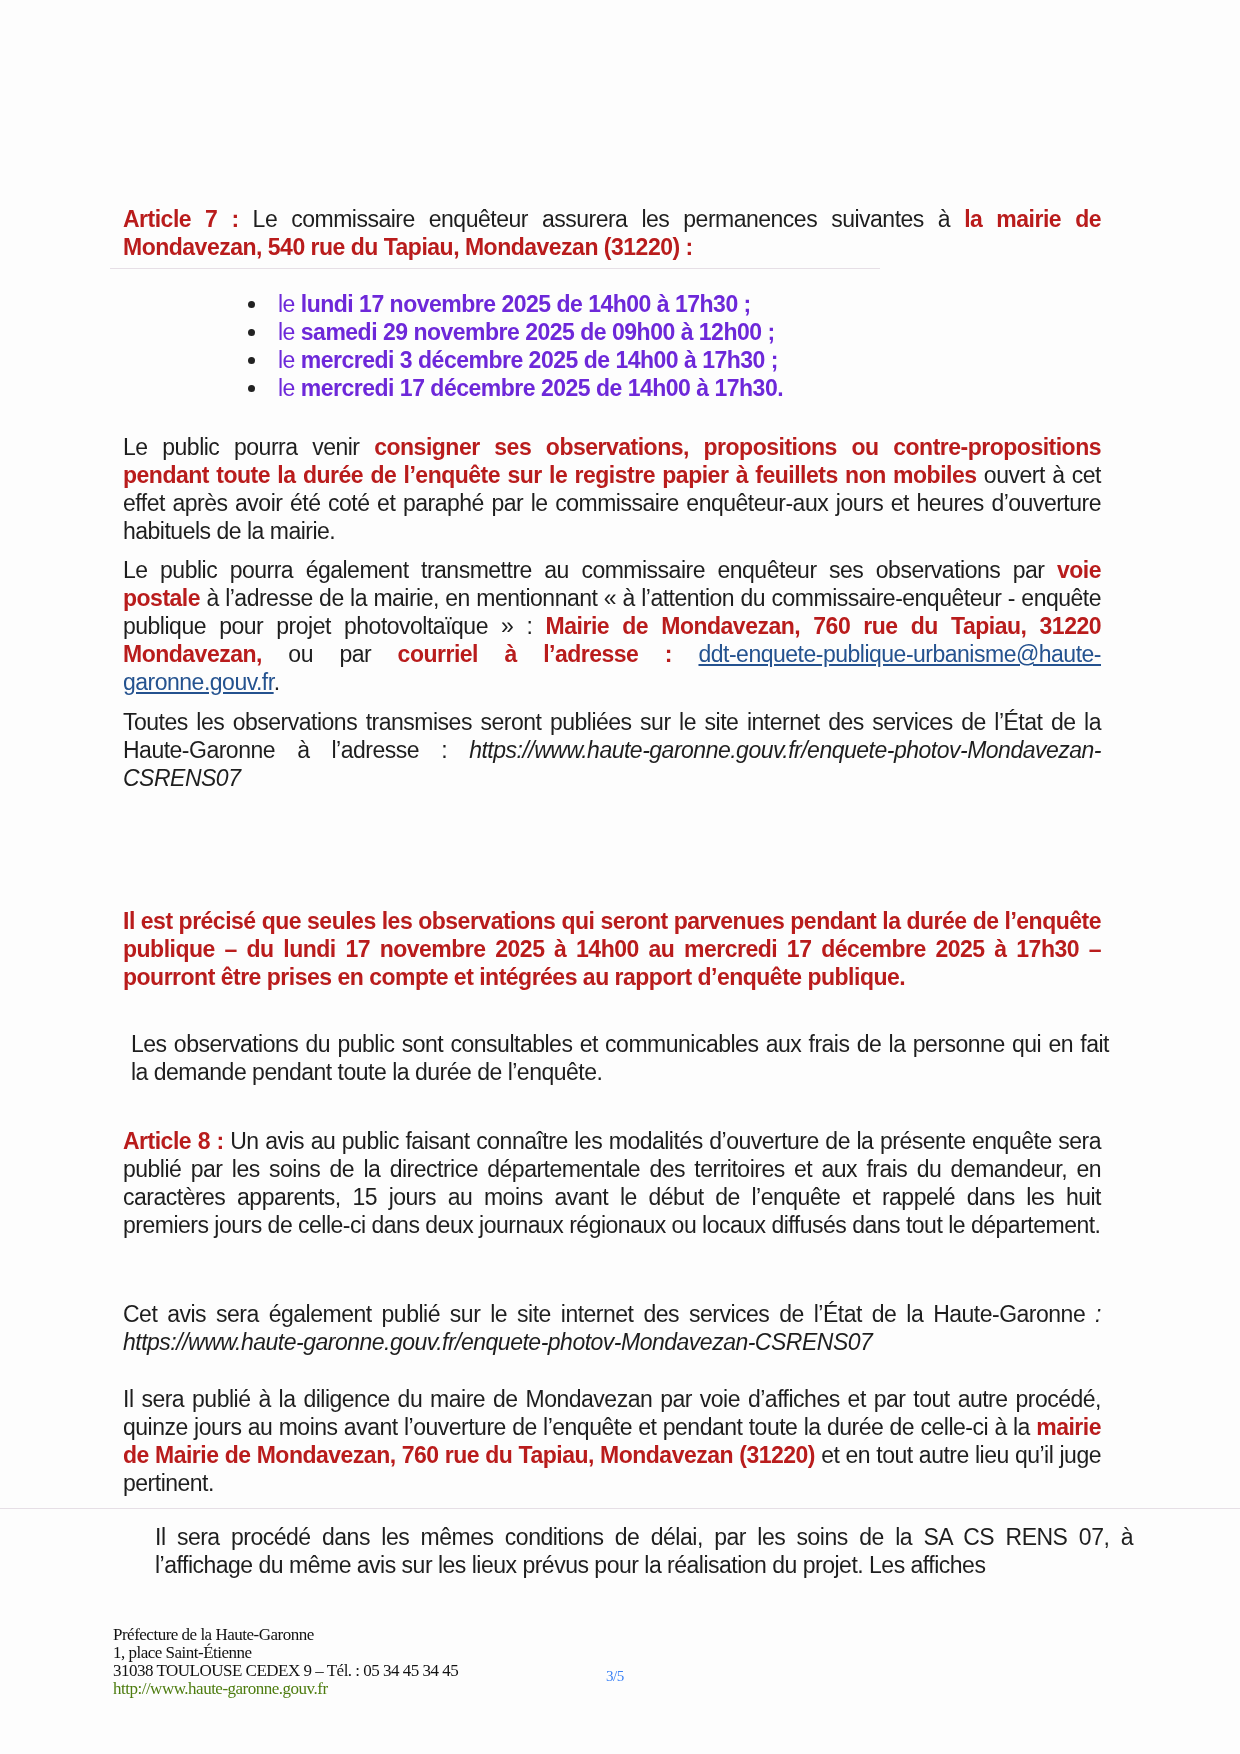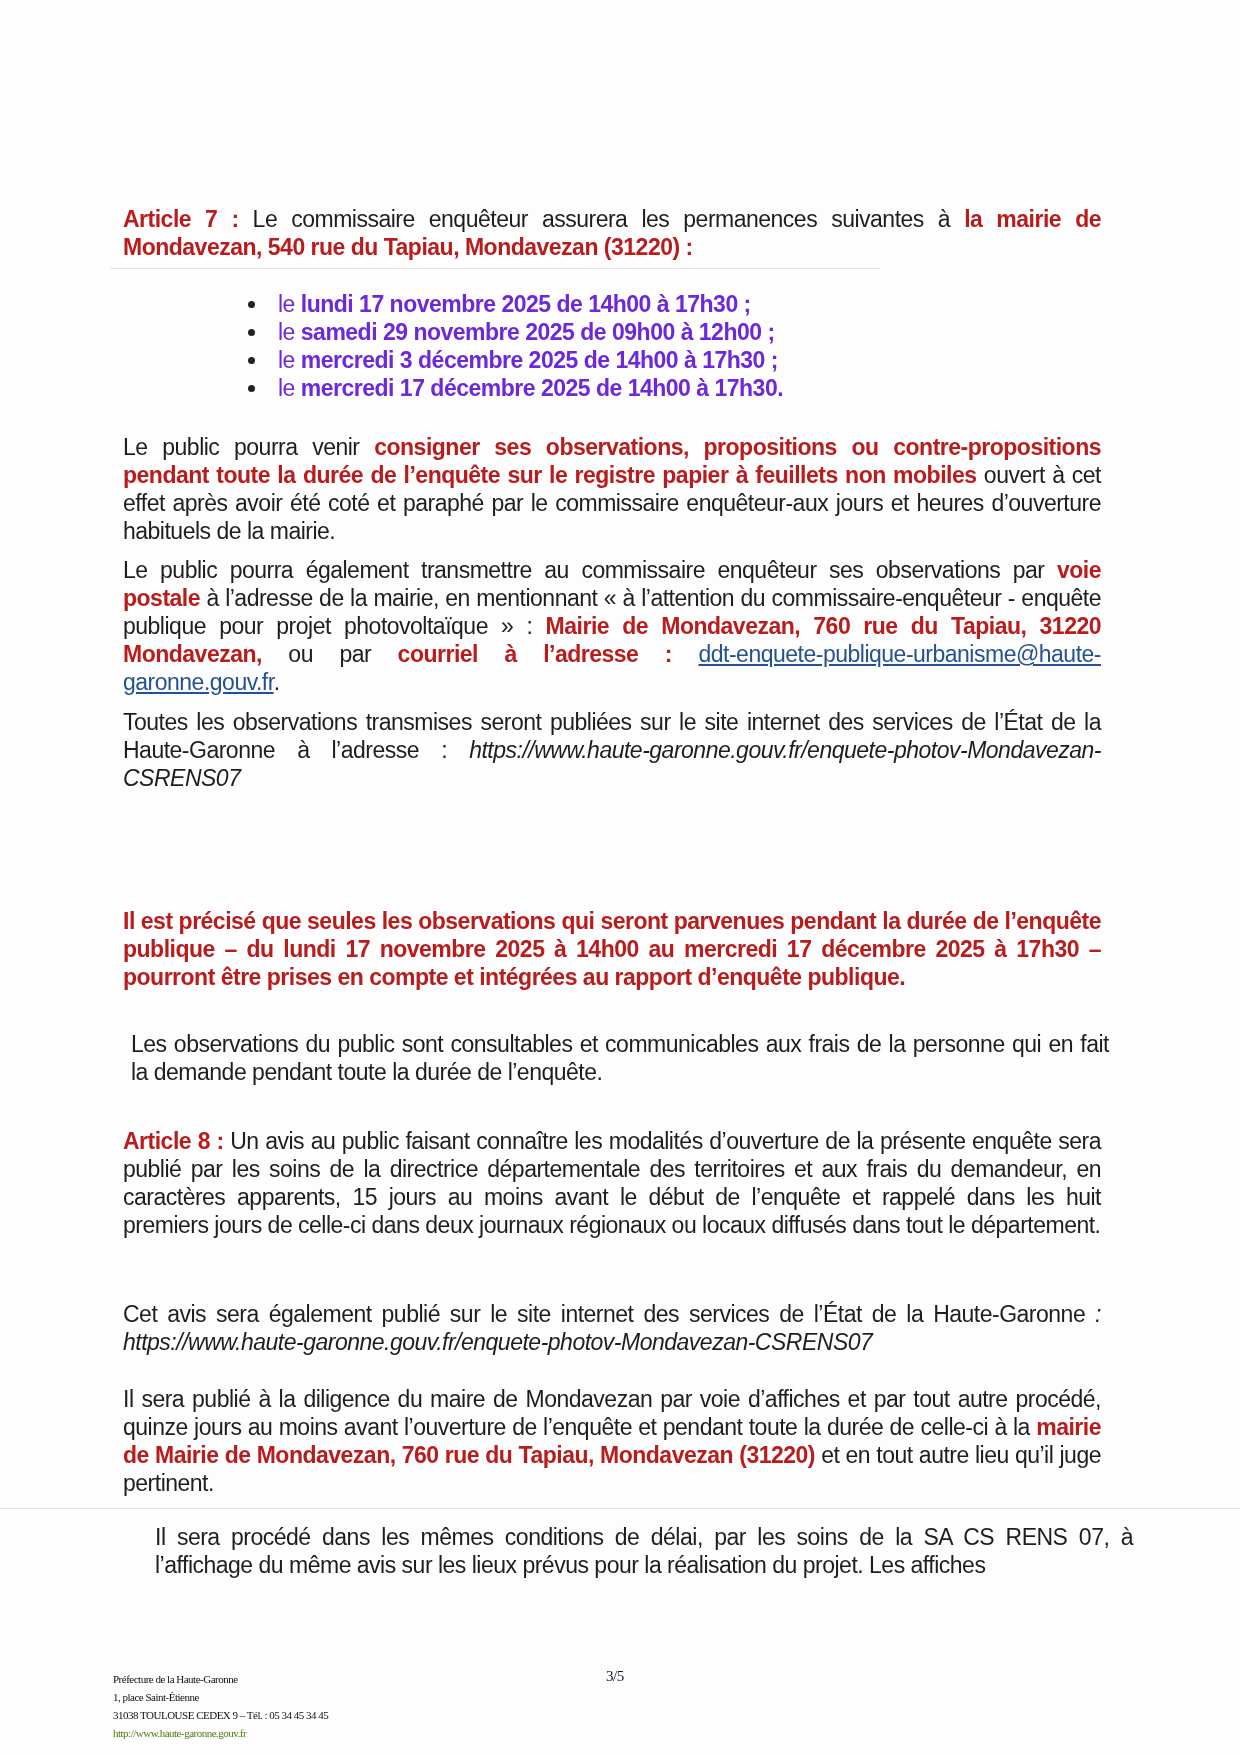--- a/index.html
+++ b/index.html
@@ -15,23 +15,23 @@
   .para { position: absolute; left: 123px; width: 978px; text-align: justify; margin: 0; }
   b, .b { font-weight: bold; color: #b91c1c; }
   .link { color: #24528f; text-decoration: underline; }
   .it { font-style: italic; }
   ul.bullets { position: absolute; left: 238px; top: 290px; margin: 0; padding: 0; list-style: none; }
   ul.bullets li { font-weight: bold; height: 28px; position: relative; padding-left: 40px; color:#6d28d9; }
   ul.bullets li .dot {
     position: absolute; left: 10px; top: 11px; width: 7px; height: 7px; border-radius: 50%; background: #222;
   }
   .rule { position: absolute; height: 1px; background: #e6dfe6; }
-  .footer { position: absolute; left: 113px; top: 1626px; font-family: "Liberation Serif", serif; font-size: 11px; line-height: 18px; color: #111; margin-top: 44px; }
+  .footer { position: absolute; left: 113px; top: 1626px; font-family: "Liberation Serif", serif; font-size: 17px; line-height: 18px; color: #111; }
   .footer .url { color: #4d7c0f; }
-  .page-num { position: absolute; left: 606px; top: 1662px; font-family: "Liberation Serif", serif; font-size: 15px; color: #0f172a; }
+  .page-num { position: absolute; left: 606px; top: 1662px; font-family: "Liberation Serif", serif; font-size: 15px; color: #3b82f6; }
 </style>
 </head>
 <body>
 
 <div class="page body-text">
 
   <p class="para" style="top:205px;">
     <b>Article 7 :</b><span> Le commissaire enquêteur assurera les permanences suivantes à </span><b>la mairie de</b>
     <b>Mondavezan, 540 rue du Tapiau, Mondavezan (31220) :</b>
   </p>

